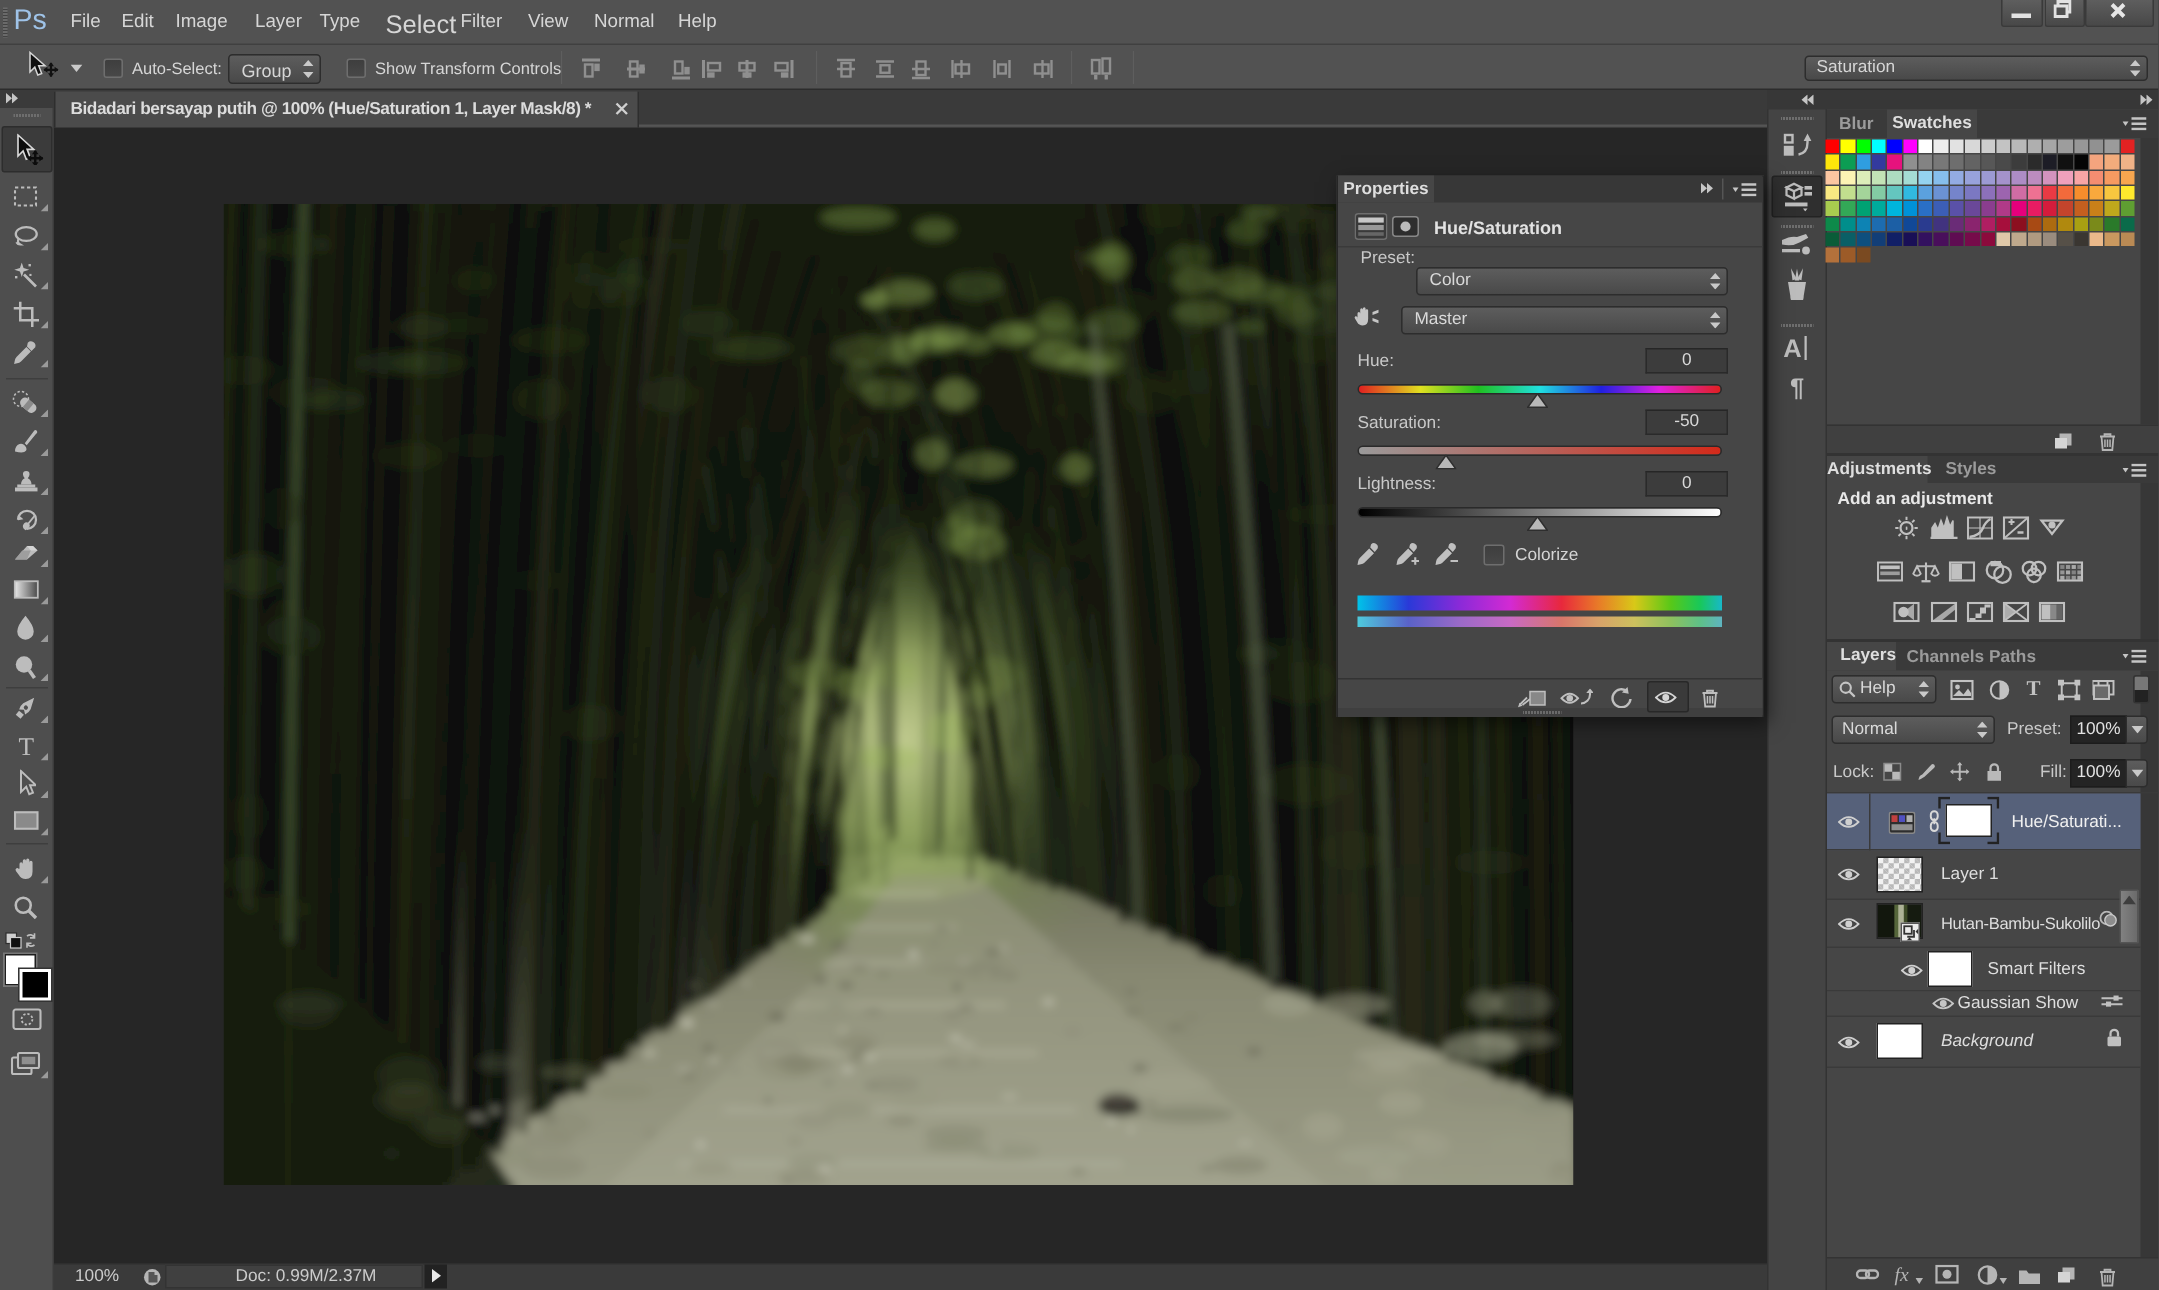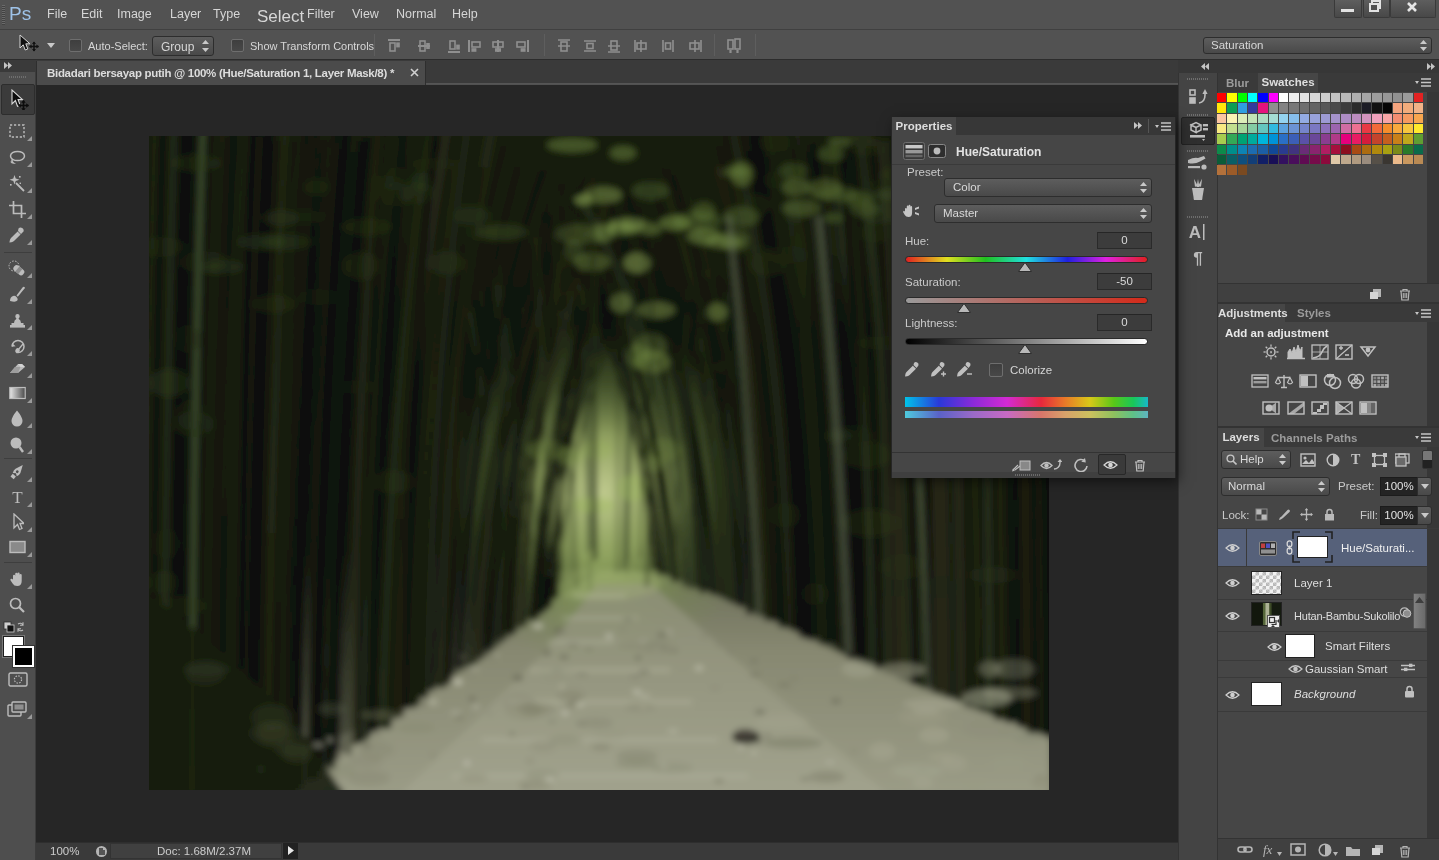--- a/index.html
+++ b/index.html
@@ -896,21 +896,21 @@
         <ellipse cx="56" cy="537" rx="20" ry="12" fill="#3a4229" opacity="0.31"></ellipse>
       </g>
     </svg></div>
 <div class="abs" style="left:36px;top:842px;width:1142px;height:18px;background:#3a3a3a;border-top:1px solid #2e2e2e"></div>
 <div class="abs" style="left:50px;top:845px;color:#cccccc;font-size:11.5px">100%</div>
 <svg class="abs" style="left:95px;top:845px" width="13" height="13" viewBox="0 0 13 13">
     <circle cx="6.5" cy="6.5" r="5.5" fill="#b5b5b5"></circle>
     <path d="M4,3 h4 v2 h2 v5 h-6 z" fill="#555"></path>
   </svg>
 <div class="abs" style="left:110px;top:843px;width:172px;height:16px;background:#404040;border:1px solid #333"></div>
-<div class="abs" style="left:157px;top:845px;color:#cccccc;font-size:11.5px">Doc: 1.68M/2.37M</div>
+<div class="abs" style="left:157px;top:845px;color:#cccccc;font-size:11.5px">Doc: 0.99M/2.37M</div>
 <div class="abs" style="left:283px;top:843px;width:15px;height:16px;background:#222"></div>
 <svg class="abs" style="left:287px;top:846px" width="7" height="9" viewBox="0 0 7 9">
     <path d="M1,0 L7,4.5 L1,9 Z" fill="#e8e8e8"></path>
   </svg>
 <div class="abs" style="left:1178px;top:60px;width:40px;height:800px;background:#444444;border-left:1px solid #333;border-right:1px solid #333"></div>
 <div class="abs" style="left:1178px;top:60px;width:40px;height:13px;background:#373737"></div>
 <svg class="abs" style="left:1200px;top:63px" width="10" height="7" viewBox="0 0 10 7">
     <path d="M9,0 l-4,3.5 l4,3.5 z M5,0 L1,3.5 L5,7 Z" fill="#c5c5c5"></path>
   </svg>
 <div class="abs" style="left:1187px;top:78px;width:22px;height:2px;background-image:repeating-linear-gradient(90deg,#6e6e6e 0 1px,transparent 1px 2px)"></div>
@@ -1261,21 +1261,21 @@
 <svg class="abs" style="left:1358px;top:399px" width="20" height="18" viewBox="0 0 20 18">
     <g fill="#c0c0c0" stroke="#c0c0c0">
       <rect x="2" y="3" width="16" height="12" fill="none" stroke-width="1.4"></rect>
       <rect x="3" y="4" width="6" height="10" stroke="none"></rect>
       <rect x="9" y="4" width="4" height="10" stroke="none" opacity="0.55"></rect>
       <rect x="13" y="4" width="4" height="10" stroke="none" opacity="0.25"></rect>
     </g>
   </svg>
 <div class="abs" style="left:1218px;top:426px;width:221px;height:2px;background:#333"></div>
 <div class="abs tabrow" style="left:1218px;top:428px;width:221px;height:19px"></div>
-<div class="abs ptab" style="left:1218px;top:428px;width:46px;height:19px;font-size:11.5px;text-align:center;line-height:19px">Layers</div>
+<div class="abs ptab" style="left:1218px;top:428px;width:46px;height:19px;font-size:11.5px;text-align:right;line-height:19px">Layers</div>
 <div class="abs itab" style="left:1271px;top:432px;font-size:11.5px">Channels</div>
 <div class="abs itab" style="left:1326px;top:432px;font-size:11.5px">Paths</div>
 <svg class="abs" style="left:1415px;top:433px" width="16" height="9" viewBox="0 0 16 9">
     <path d="M0,3 l4,0 -2,3 z" fill="#c5c5c5"></path>
     <path d="M6,1 h10 M6,4.5 h10 M6,8 h10" stroke="#c5c5c5" stroke-width="1.6"></path>
   </svg>
 <div class="abs combo" style="left:1221px;top:450px;width:70px;height:19px"></div>
 <svg class="abs" style="left:1226px;top:454px" width="11" height="11" viewBox="0 0 11 11">
     <circle cx="4.5" cy="4.5" r="3.4" fill="none" stroke="#c5c5c5" stroke-width="1.4"></circle>
     <path d="M7,7 L10.5,10.5" stroke="#c5c5c5" stroke-width="1.6"></path>
@@ -1412,21 +1412,21 @@
     <path d="M1,5 Q7.5,-1.5 14,5 Q7.5,11.5 1,5 Z" fill="none" stroke="#cfcfcf" stroke-width="1.2"></path>
     <circle cx="7.5" cy="5" r="2.3" fill="#cfcfcf"></circle>
   </svg>
 <div class="abs" style="left:1285px;top:634px;width:30px;height:24px;background:#fff;border:1px solid #222"></div>
 <div class="abs" style="left:1325px;top:640px;color:#dedede;font-size:11.5px">Smart Filters</div>
 <div class="abs" style="left:1218px;top:661px;width:209px;height:17px;background:#464646;border-bottom:1px solid #3a3a3a"></div>
 <svg class="abs" style="left:1288px;top:664px" width="15" height="10" viewBox="0 0 15 10">
     <path d="M1,5 Q7.5,-1.5 14,5 Q7.5,11.5 1,5 Z" fill="none" stroke="#c5c5c5" stroke-width="1.2"></path>
     <circle cx="7.5" cy="5" r="2.3" fill="#c5c5c5"></circle>
   </svg>
-<div class="abs" style="left:1305px;top:663px;color:#dedede;font-size:11.5px">Gaussian Smart</div>
+<div class="abs" style="left:1305px;top:663px;color:#dedede;font-size:11.5px">Gaussian Show</div>
 <svg class="abs" style="left:1400px;top:662px" width="16" height="11" viewBox="0 0 16 11">
     <g stroke="#c0c0c0" stroke-width="1.3">
       <path d="M1,3.5 h14 M1,7.5 h14"></path>
     </g>
     <rect x="9" y="1.7" width="3.4" height="3.4" fill="#c0c0c0"></rect>
     <rect x="4" y="5.7" width="3.4" height="3.4" fill="#c0c0c0"></rect>
   </svg>
 <div class="abs" style="left:1218px;top:678px;width:209px;height:34px;background:#464646;border-bottom:1px solid #3a3a3a"></div>
 <svg class="abs" style="left:1225px;top:690px" width="15" height="10" viewBox="0 0 15 10">
     <path d="M1,5 Q7.5,-1.5 14,5 Q7.5,11.5 1,5 Z" fill="none" stroke="#cfcfcf" stroke-width="1.2"></path>

